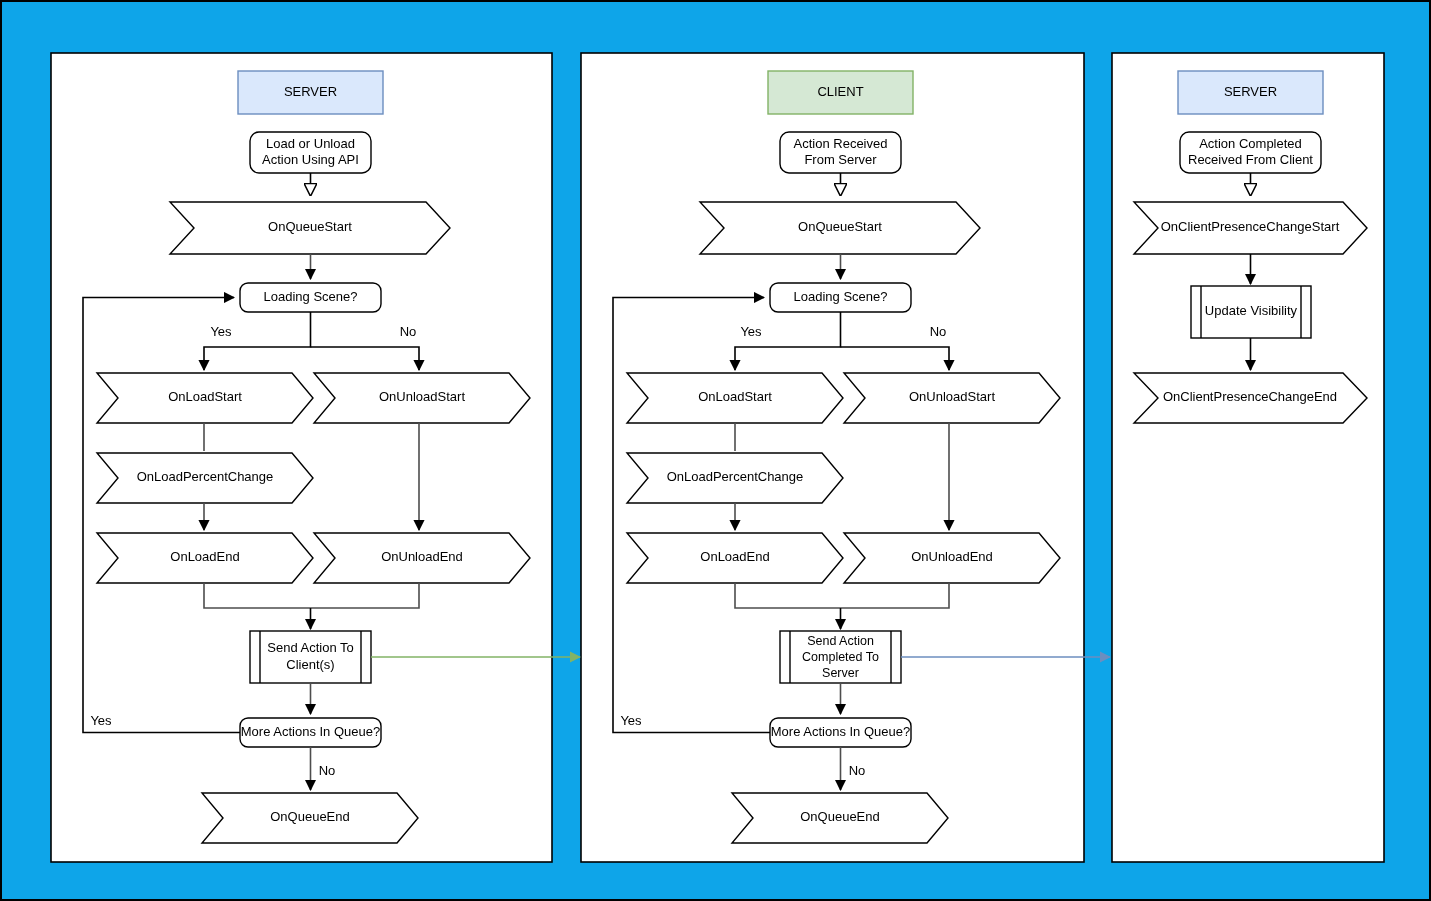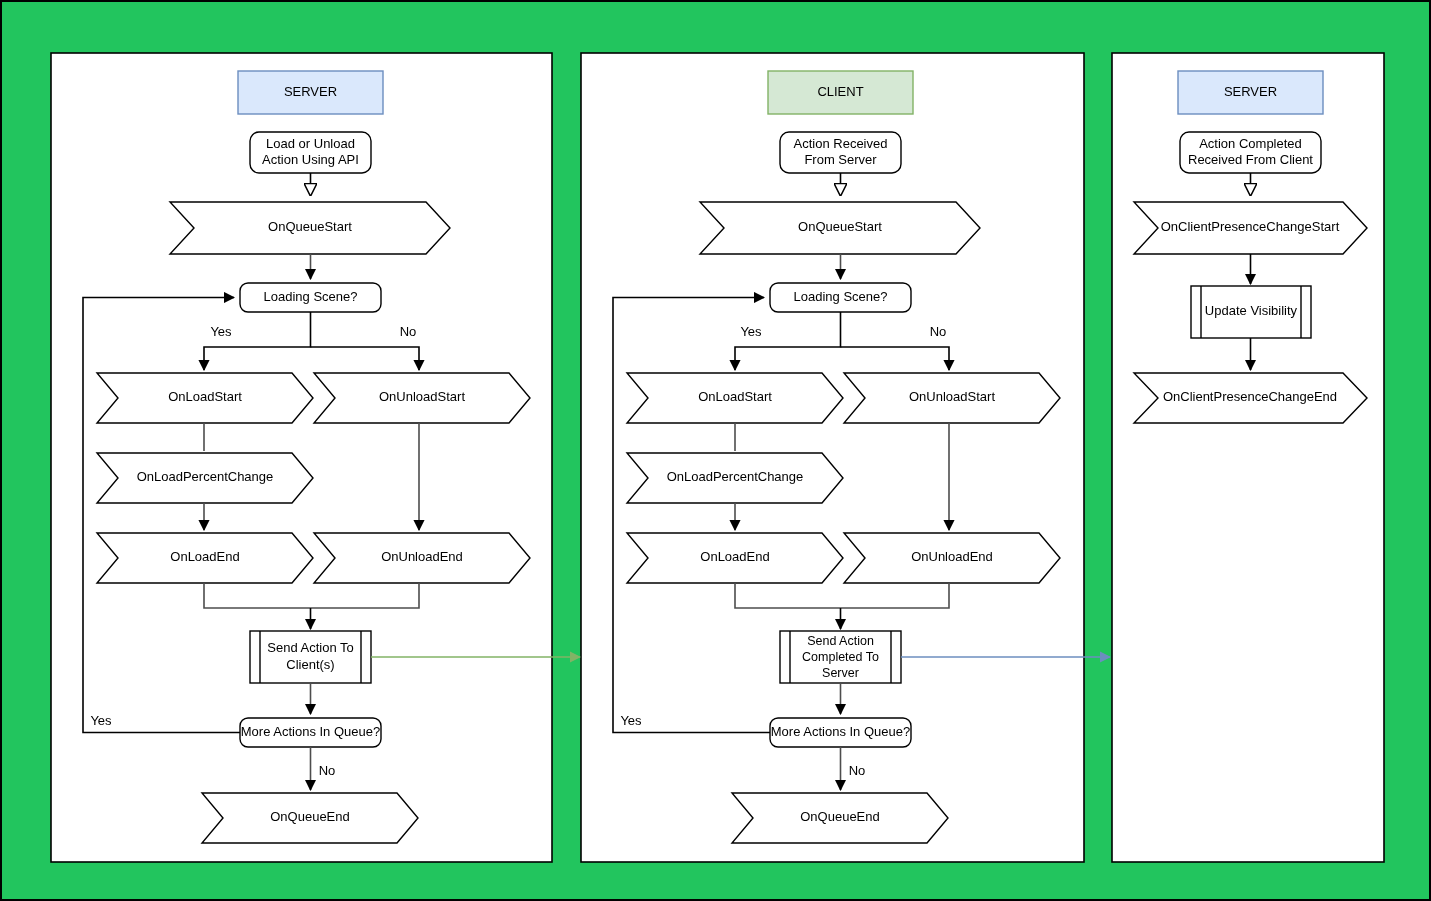--- a/index.html
+++ b/index.html
@@ -7,21 +7,21 @@
     padding: 0;
     background: #ffffff;
   }
   body {
     font-family: "Liberation Sans", sans-serif;
   }
   #canvas {
     position: relative;
     width: 1431px;
     height: 901px;
-    background: #22c55e;
+    background: #0ea5e9;
     box-sizing: border-box;
     border: 2px solid #000000;
     overflow: hidden;
   }
   svg.diagram {
     position: absolute;
     left: 0;
     top: 0;
     width: 1431px;
     height: 901px;

